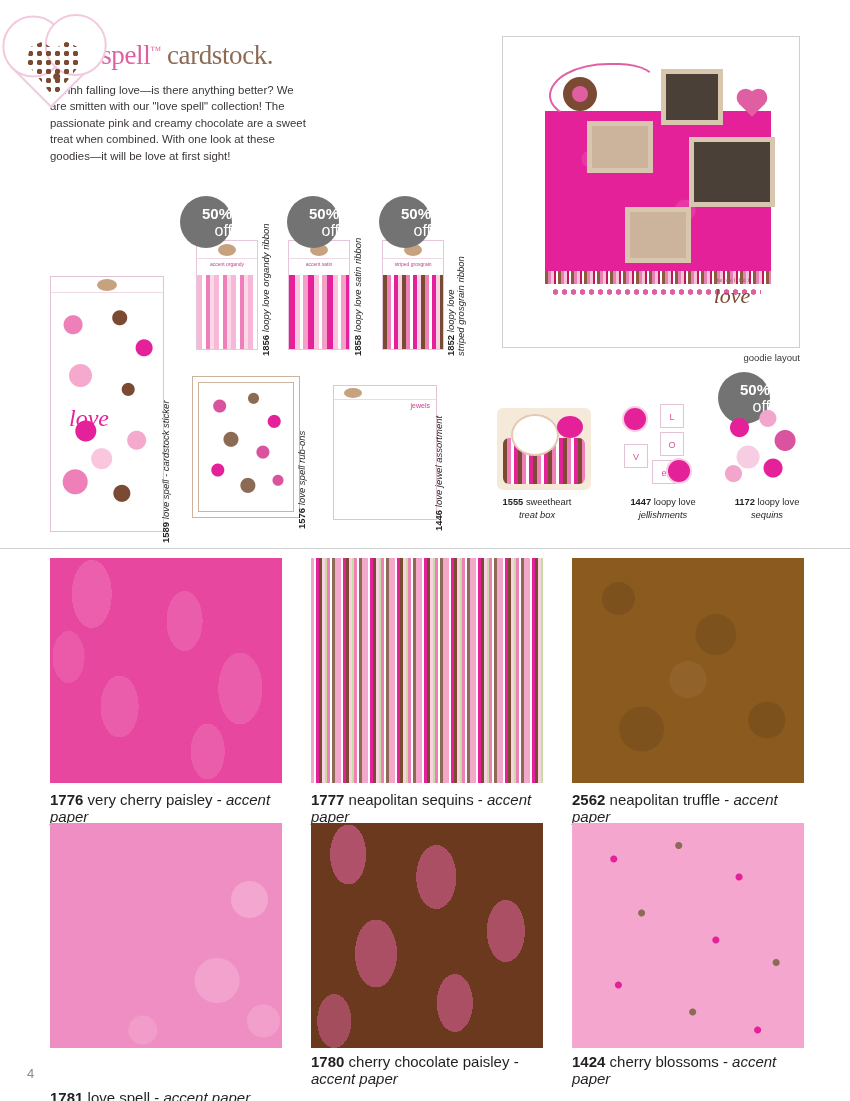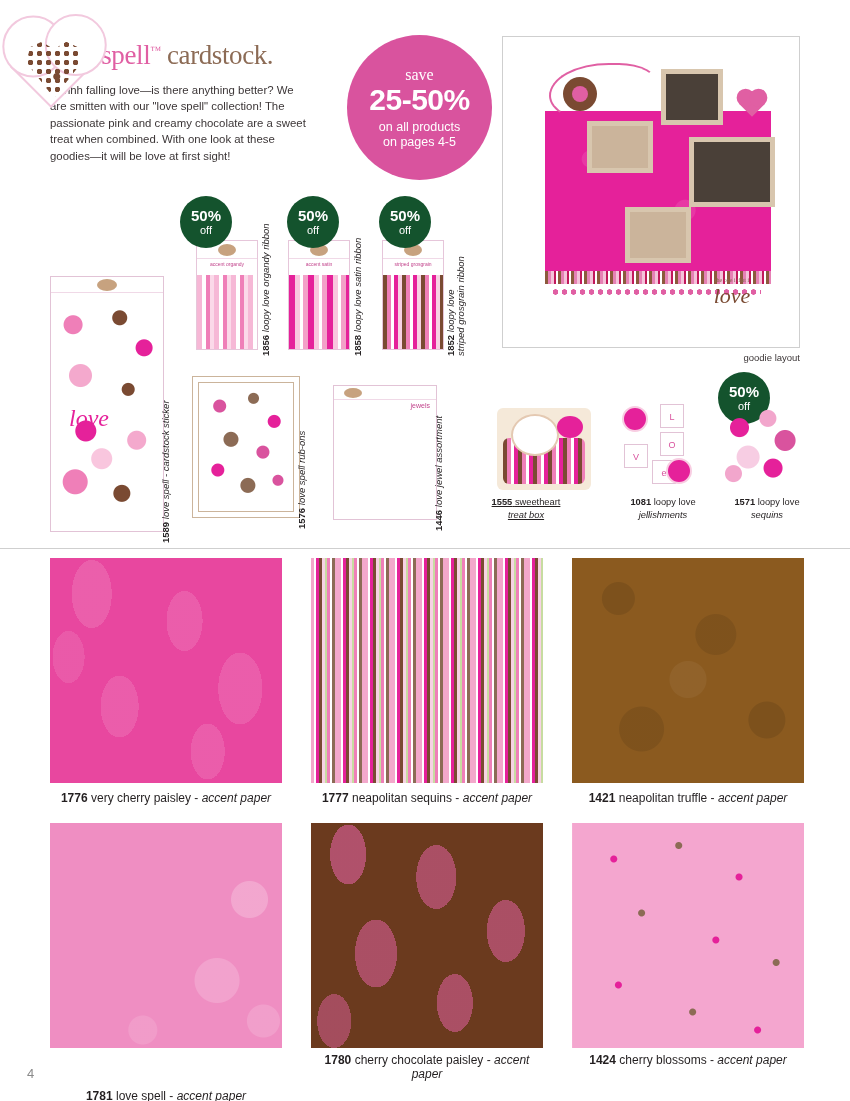--- a/index.html
+++ b/index.html
@@ -100,26 +100,26 @@
   .lp-love .small { font-size:6px; color:#8c6b55; display:block; }
   .lp-love .big { font-size:22px; font-style:italic; }
   .caption-sample {
     position:absolute; left:502px; top:352px; width:298px;
     text-align:right; font-size:9.5px; color:#3b3536;
   }
 
   
   .off-badge {
     position:absolute; width:52px; height:52px; border-radius:50%;
-    background:#14532d; color:#fff; text-align:center;
-    display:flex; flex-direction:column; align-items:center; justify-content:center;
+    background:#737373; color:#fff; text-align:center;
+    display:flex; flex-direction:column; align-items:flex-end; justify-content:center;
     line-height:1;
   }
   .off-badge .pct { font-size:15px; font-weight:bold; }
-  .off-badge .off { font-size:11px; margin-top:2px; }
+  .off-badge .off { font-size:16px; margin-top:2px; }
 
   
   .pack {
     position:absolute; width:62px; height:110px; background:#fff;
     border:1px solid #e6c6da;
   }
   .pack .hdr { height:18px; background:#fff; border-bottom:1px solid #f0d9e7; position:relative;}
   .pack .hdr:after{
     content:""; position:absolute; left:50%; top:3px; margin-left:-9px;
     width:18px; height:12px; border-radius:50%; background:#c7a27f;
@@ -260,21 +260,21 @@
   }
   .smallcap b { font-weight:bold; }
   .smallcap i { font-style:italic; }
 
   
   .divider { position:absolute; left:0; right:0; top:548px; height:1px; background:#cfcfcf; }
 
   
   .swatch { position:absolute; width:232px; height:225px; }
   .swcap {
-    position:absolute; width:232px; text-align:center; font-size:12px; color:#231f20;
+    position:absolute; width:232px; font-size:15px; color:#231f20;
   }
   .swcap b { font-weight:bold; }
   .swcap i { font-style:italic; }
 
   .sw-paisley {
     background:#e8479f;
     background-image:
       radial-gradient(ellipse 20px 34px at 18% 16%, rgba(255,255,255,0.13) 0 100%, transparent 100%),
       radial-gradient(ellipse 18px 30px at 58% 28%, rgba(255,255,255,0.12) 0 100%, transparent 100%),
       radial-gradient(ellipse 22px 36px at 82% 58%, rgba(255,255,255,0.12) 0 100%, transparent 100%),
@@ -338,26 +338,20 @@
 <body>
 
 <div class="page">
 
   <div class="title">
     <span>love spell</span><span class="tm">™</span><span class="dark"> cardstock.</span>
   </div>
 
   <div class="intro">Ahhhh falling love—is there anything better? We are smitten with our "love spell" collection! The passionate pink and creamy chocolate are a sweet treat when combined. With one look at these goodies—it will be love at first sight!</div>
 
-  <div class="save-badge">
-    <div class="l1">save</div>
-    <div class="l2">25-50%</div>
-    <div class="l3">on all products</div>
-    <div class="l4">on pages 4-5</div>
-  </div>
 
   <div class="layout-panel">
     <div class="layout-inner">
       <div class="lp-pink"></div>
       <div class="lp-stripe"></div>
       <div class="lp-dots"></div>
       <div class="lp-swirl"></div>
       <div class="lp-flower"></div>
       <div class="lp-heart"></div>
       <div class="photo dark ph1"></div>
@@ -446,43 +440,43 @@
   <div class="vlabel" style="left:444px; top:520px;">
     <b>1446</b>
     <i>love jewel assortment</i>
   </div>
 
   <div class="goodie">
     <div class="lid"></div>
     <div class="circ"></div>
     <div class="bow"></div>
   </div>
-  <div class="smallcap" style="left:471px; top:496px; width:110px;text-decoration:underline;">
+  <div class="smallcap" style="left:482px; top:496px; width:110px;">
     <b>1555</b>
     <span>sweetheart</span><br>
     <i>treat box</i>
   </div>
 
   <div class="jellish">
     <div class="cir" style="left:4px; top:6px;"></div>
     <div class="sq" style="left:42px; top:4px;">L</div>
     <div class="sq" style="left:42px; top:32px;">O</div>
     <div class="sq" style="left:6px; top:44px;">V</div>
     <div class="sq" style="left:34px; top:60px;">e</div>
     <div class="cir" style="left:48px; top:58px;"></div>
   </div>
   <div class="smallcap" style="left:608px; top:496px; width:110px;">
-    <b>1081</b>
+    <b>1447</b>
     <span>loopy love</span><br>
     <i>jellishments</i>
   </div>
 
   <div class="sequins"></div>
   <div class="smallcap" style="left:712px; top:496px; width:110px;">
-    <b>1571</b>
+    <b>1172</b>
     <span>loopy love</span><br>
     <i>sequins</i>
   </div>
 
   <div class="divider"></div>
 
   <div class="swatch sw-paisley" style="left:50px; top:558px;"></div>
   <div class="swcap" style="left:50px; top:791px;">
     <b>1776</b>
     <span>very cherry paisley</span> -
@@ -491,21 +485,21 @@
 
   <div class="swatch sw-stripe" style="left:311px; top:558px;"></div>
   <div class="swcap" style="left:311px; top:791px;">
     <b>1777</b>
     <span>neapolitan sequins</span> -
     <i>accent paper</i>
   </div>
 
   <div class="swatch sw-truffle" style="left:572px; top:558px;"></div>
   <div class="swcap" style="left:572px; top:791px;">
-    <b>1421</b>
+    <b>2562</b>
     <span>neapolitan truffle</span> -
     <i>accent paper</i>
   </div>
 
   <div class="swatch sw-lovespell" style="left:50px; top:823px;"></div>
   <div class="swcap" style="left:50px; top:1089px;">
     <b>1781</b>
     <span>love spell</span> -
     <i>accent paper</i>
   </div>

